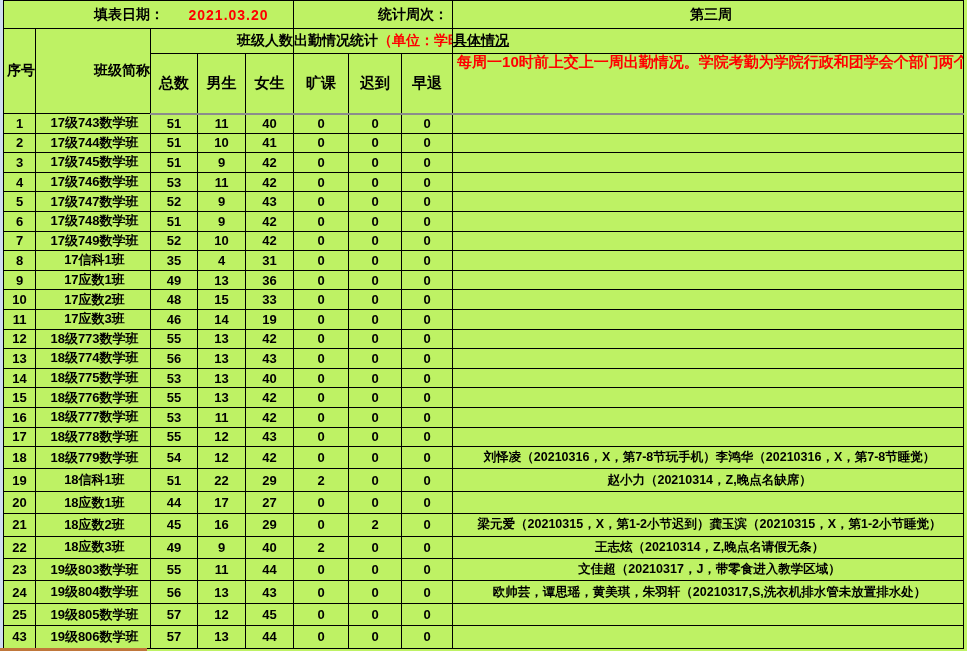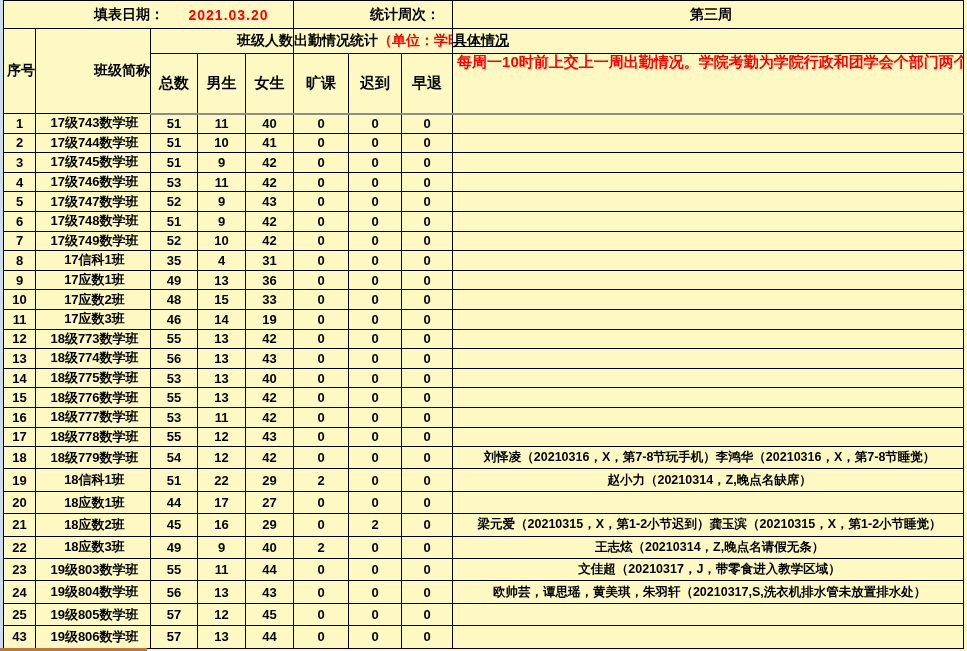--- a/index.html
+++ b/index.html
@@ -1,36 +1,36 @@
 <!DOCTYPE html>
 <html><head>
 <meta charset="utf-8">
 <style>
   * { margin:0; padding:0; box-sizing:border-box; }
   html,body { background:#fff; }
   .stage {
-    position:relative; width:967px; height:651px; background:#fef9c3;
+    position:relative; width:967px; height:651px; background:#bef264;
     font-family:"Liberation Sans", sans-serif; font-weight:bold; color:#000;
     overflow:hidden;
   }
   .left-strip { position:absolute; left:0; top:0; width:3px; height:651px; background:#cfdcf0; }
   .bottom-strip { position:absolute; left:0; bottom:0; width:147px; height:3px; background:#c0763a; z-index:3; }
   table.sheet {
     position:absolute; left:3px; top:0; width:960px;
     border-collapse:collapse; table-layout:fixed;
   }
   table.sheet td, table.sheet th { border:1px solid #000; overflow:hidden; white-space:nowrap; }
   
   tr.meta { height:28px; }
   tr.meta td { font-size:14px; }
   .meta-left { }
   .meta-flex { display:flex; align-items:center; width:100%; }
   .meta-label { width:160px; text-align:right; }
   .meta-date { flex:1; text-align:center; color:#ff0000; letter-spacing:1px; }
-  .week-label { text-align:right; padding-right:12px; }
+  .week-label { text-align:right; padding-right:4px; }
   .week-value { text-align:center; padding-left:6px; }
   
   tr.ghead { height:25px; }
   tr.ghead td { text-align:right; font-size:14px; }
   td.att-group { font-size:12px; }
   td.att-group .red { color:#ff0000; }
   tr.subhead { height:60px; }
   tr.subhead td { text-align:center; font-size:15px; border-bottom:2px solid #8c8c8c; }
   td.rowspan-head { text-align:center; font-size:14px; border-bottom:2px solid #8c8c8c; }
   td.note-head {

